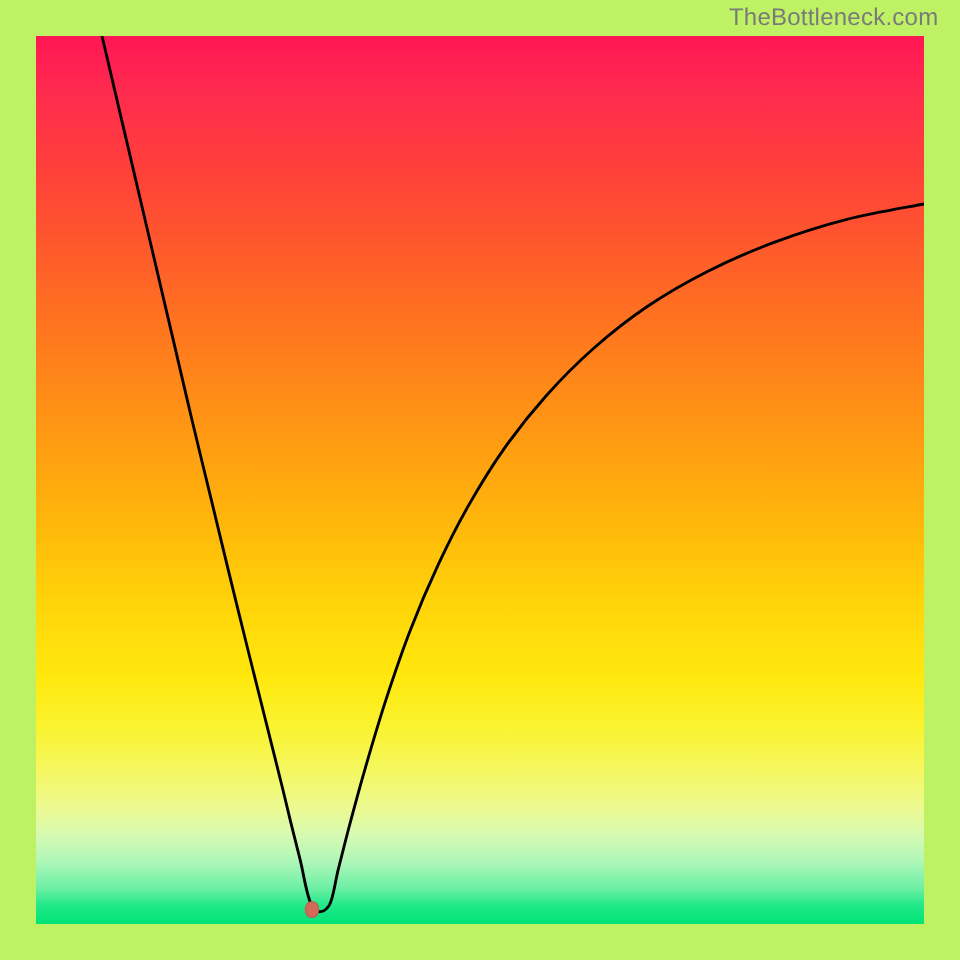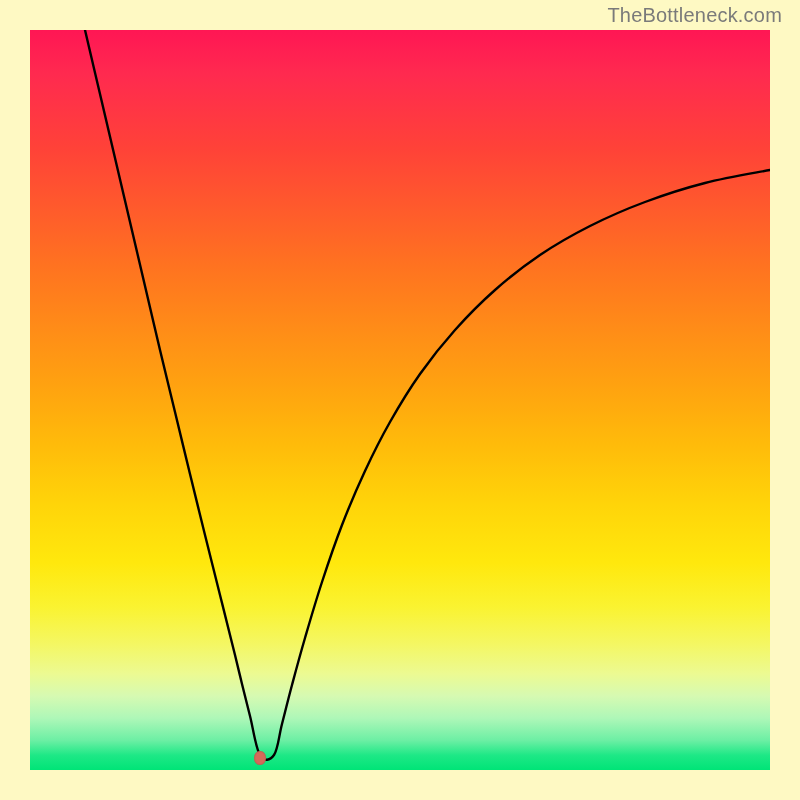--- a/index.html
+++ b/index.html
@@ -8,21 +8,21 @@
     width: 800px;
     height: 800px;
     background: #000;
     overflow: hidden;
     font-family: Arial, Helvetica, sans-serif;
   }
   .stage {
     position: relative;
     width: 800px;
     height: 800px;
-    background: #fef9c3;
+    background: #bef264;
   }
   .plot-area {
     position: absolute;
     left: 30px;
     top: 30px;
     width: 740px;
     height: 740px;
     background: linear-gradient(to bottom,
       #ff1654 0%,
       #ff2a4f 6%,

